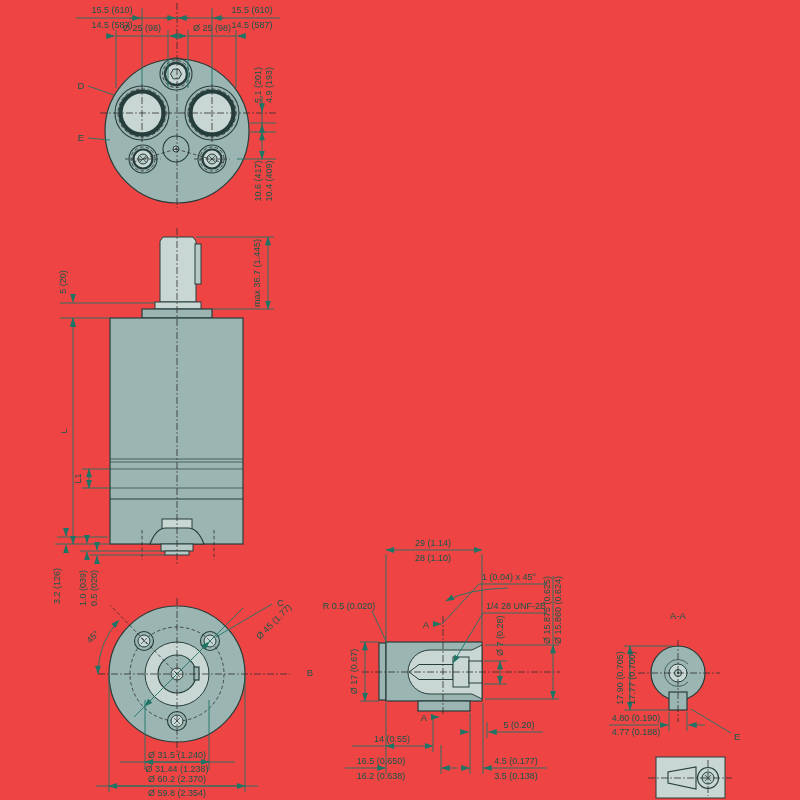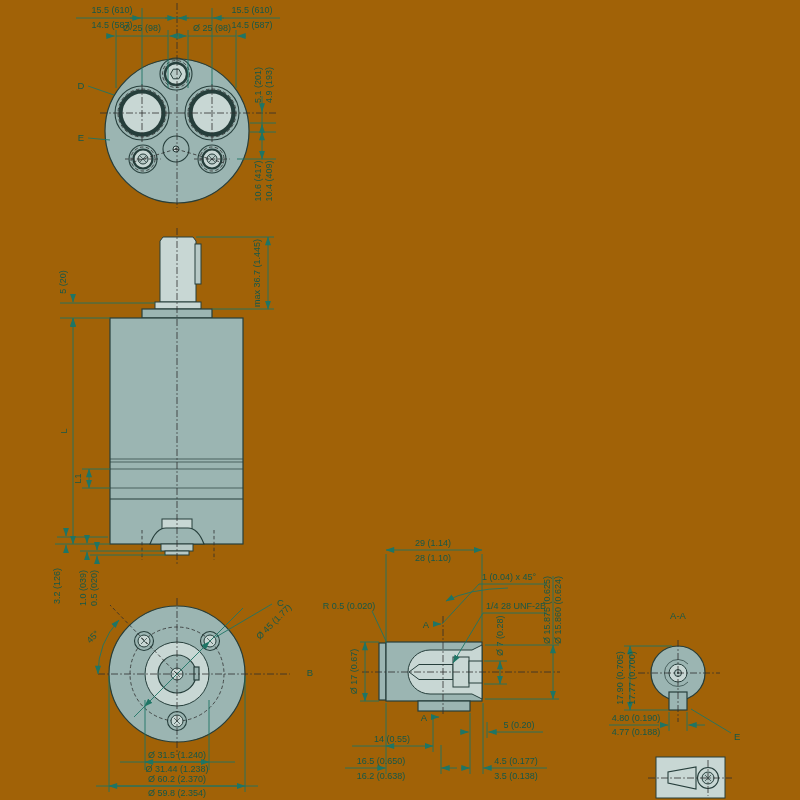--- a/index.html
+++ b/index.html
@@ -1,16 +1,16 @@
 <!DOCTYPE html>
 <html><head>
 <meta charset="utf-8">
 <style>
   html,body{margin:0;padding:0;background:#fff}
-  .canvas{width:800px;height:800px;position:relative;background:#a16207;font-family:"Liberation Sans",sans-serif}
+  .canvas{width:800px;height:800px;position:relative;background:#ef4444;font-family:"Liberation Sans",sans-serif}
   svg{display:block}
   .body{fill:#9bb5b2;stroke:#263e3b;stroke-width:1.2}
   .light{fill:#c8d7d4;stroke:#263e3b;stroke-width:1}
   .thick{fill:#c8d7d4;stroke:#263e3b}
   .mid{fill:#b7c9c6;stroke:#263e3b;stroke-width:1}
   .ln{stroke:#263e3b;stroke-width:1.1;fill:none}
   .lnt{stroke:#263e3b;stroke-width:0.7;fill:none}
   .dim{stroke:#1e7565;stroke-width:0.9;fill:none}
   .cl{stroke:#2e2e2e;stroke-width:0.8;fill:none;stroke-dasharray:7 2.2 1.6 2.2}
   .dash{stroke:#2e2e2e;stroke-width:0.8;fill:none;stroke-dasharray:3.5 2.4}

